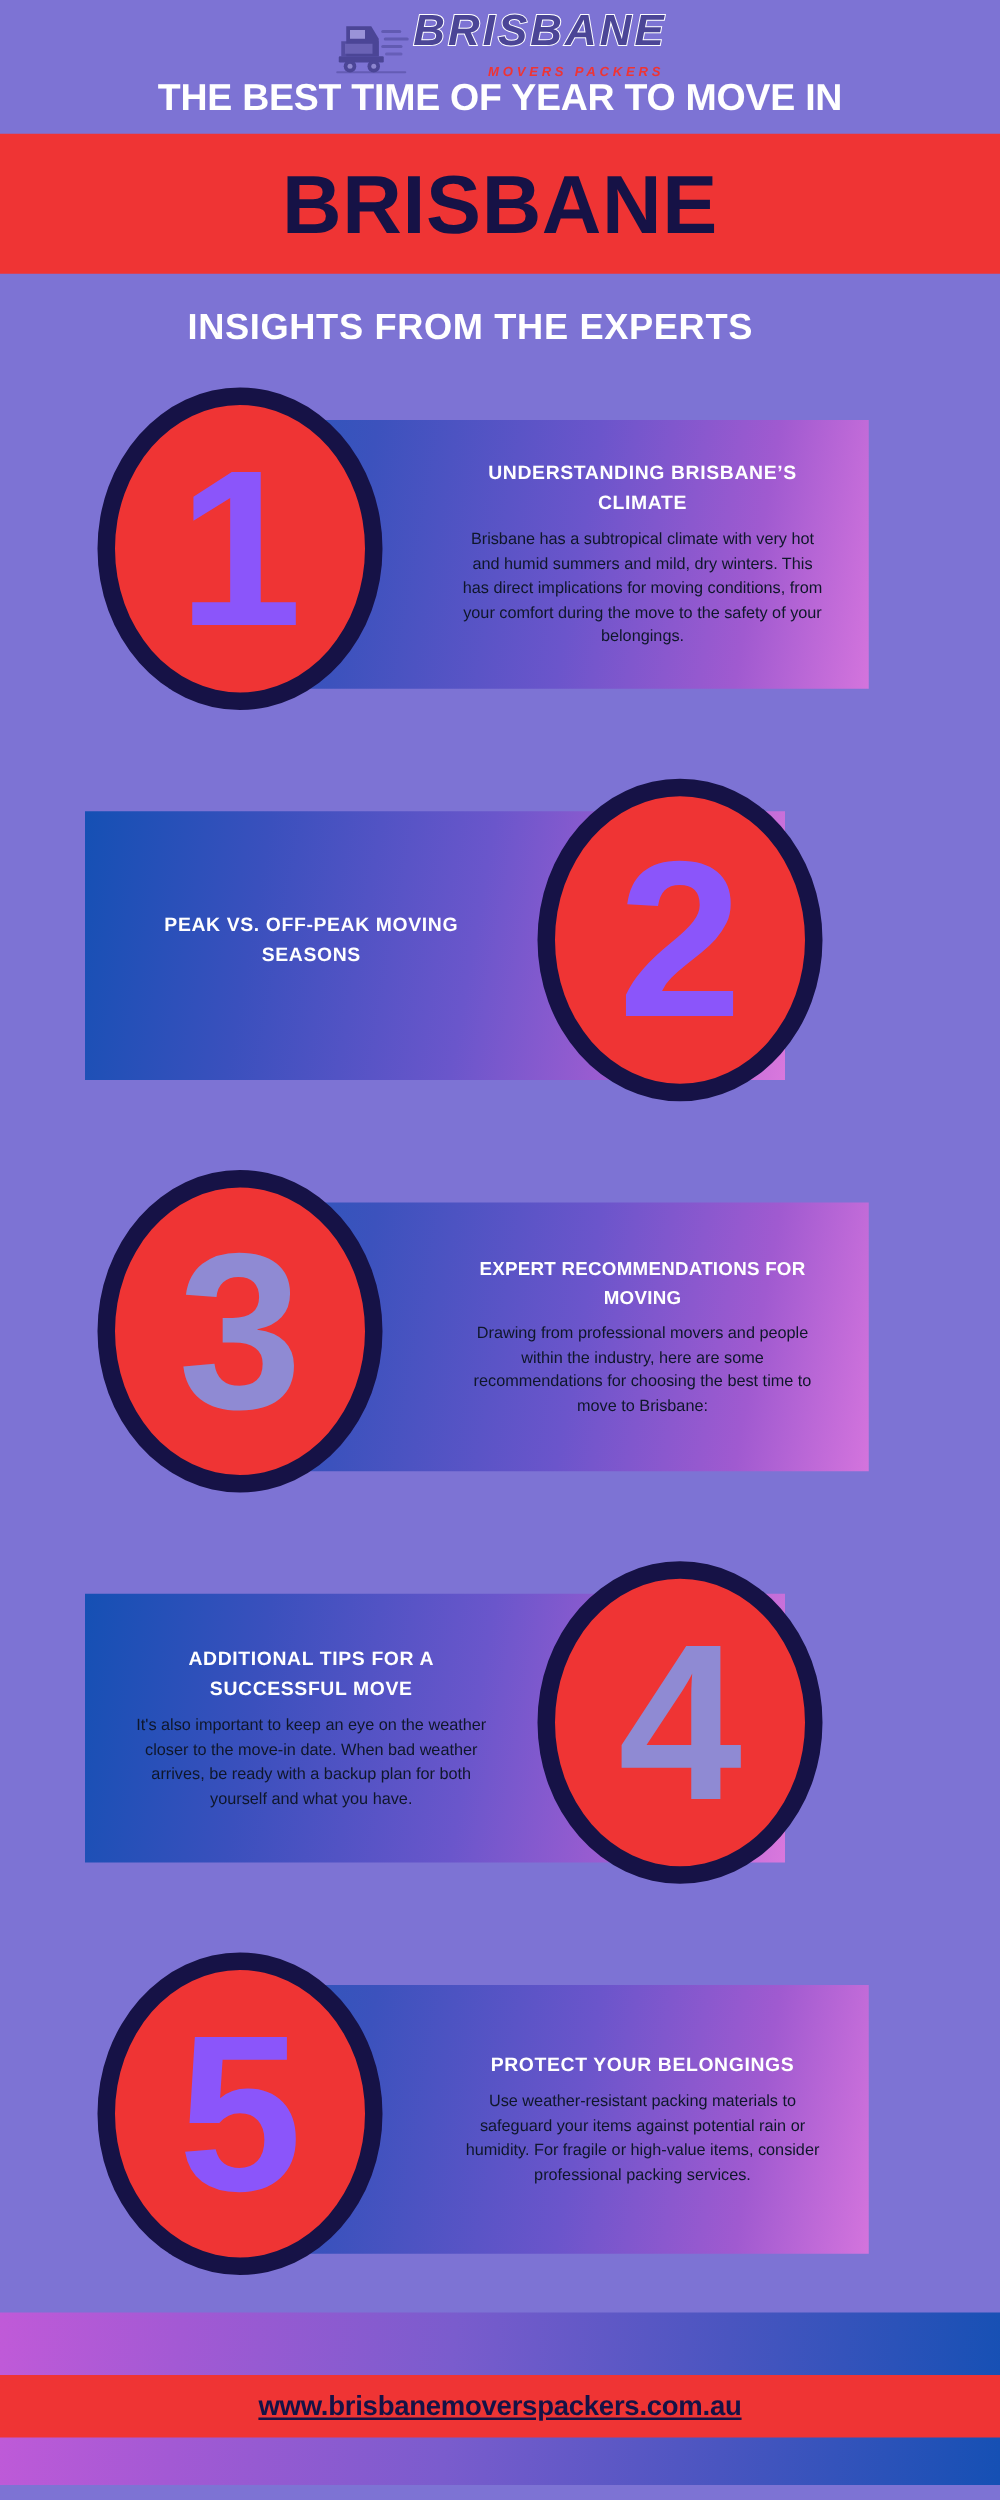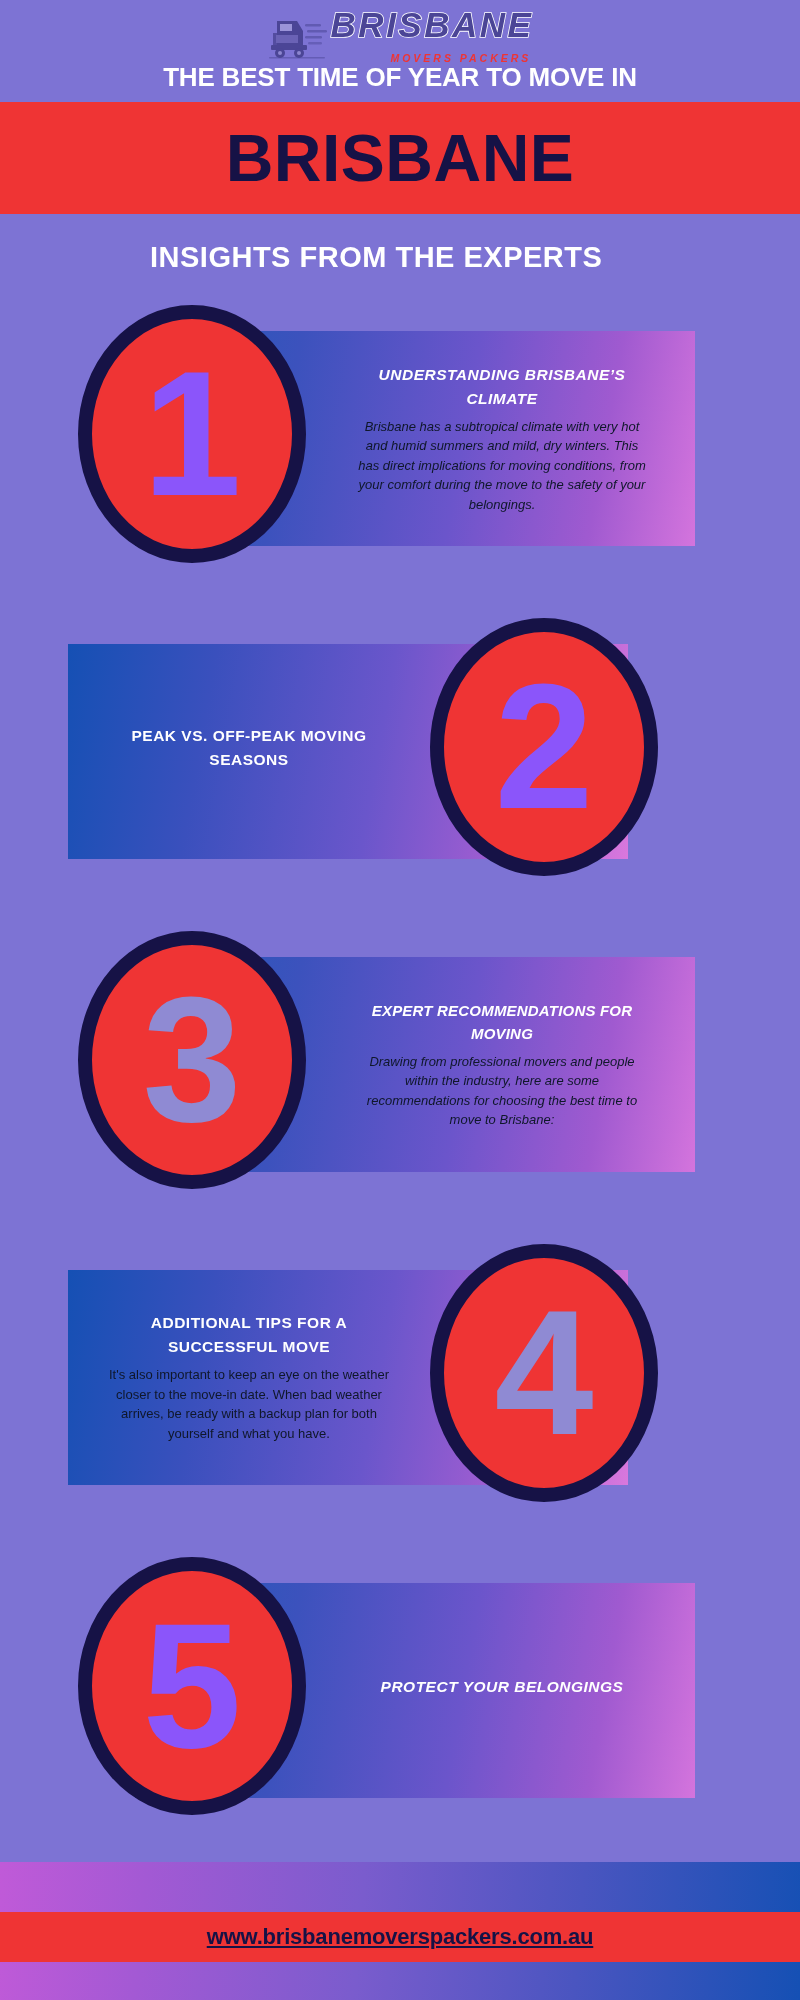--- a/index.html
+++ b/index.html
@@ -48,21 +48,21 @@
     letter-spacing:3px;
     color:#ef3434;
     line-height:1;
     margin-top:11px;
     margin-right:2px;
   }
 
   .headline {
     text-align:center;
     color:#ffffff;
-    font-size:26px;
+    font-size:30px;
     font-weight:bold;
     line-height:1.16;
     letter-spacing:-0.2px;
     padding:0 60px;
   }
 
   .red-banner {
     margin-top:10px;
     width:100%;
     height:112px;
@@ -145,21 +145,21 @@
     top:26px;
     height:215px;
     width:300px;
     z-index:4;
     display:flex;
     flex-direction:column;
     justify-content:center;
     text-align:center;
     padding:0 6px;
   }
-  .step.left-circle .txt { left:352px;font-style:italic; }
+  .step.left-circle .txt { left:364px; }
   .step.right-circle .txt { left:99px; }
 
   .txt h3 {
     color:#ffffff;
     font-size:15.5px;
     font-weight:bold;
     letter-spacing:0.5px;
     line-height:1.55;
     margin-bottom:6px;
   }
@@ -168,21 +168,21 @@
     font-size:13px;
     line-height:1.5;
     font-weight:normal;
   }
   .step.wide-title .txt h3 { font-size:15px; letter-spacing:0.2px; }
 
   
   .footer {
     position:absolute;
     left:0;
-    bottom:0;
+    bottom:12px;
     width:800px;
     height:138px;
     background:linear-gradient(95deg,#c05ad8 0%,#a359d4 18%,#7a5ccd 45%,#4a55c0 72%,#1550b4 100%);
   }
   .footer-bar {
     position:absolute;
     top:50px;
     left:0;
     width:100%;
     height:50px;
@@ -281,20 +281,21 @@
     </div>
   </div>
 
   <div class="step left-circle">
     <div class="band"></div>
     <div class="circle">
       <span class="circle-num">5</span>
     </div>
     <div class="txt">
       <h3>PROTECT YOUR BELONGINGS</h3>
+      <p>Use weather-resistant packing materials to safeguard your items against potential rain or humidity. For fragile or high-value items, consider professional packing services.</p>
     </div>
   </div>
 
 </div>
 
 <div class="footer">
   <div class="footer-bar">
     <a class="footer-url" href="#">www.brisbanemoverspackers.com.au</a>
   </div>
 </div>

